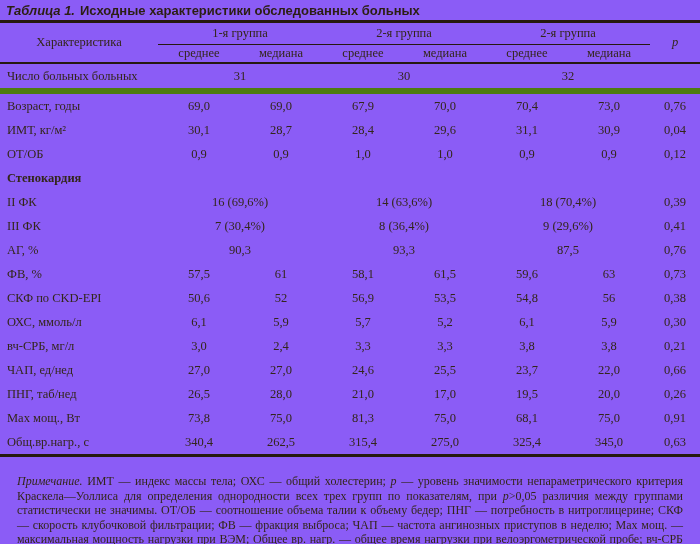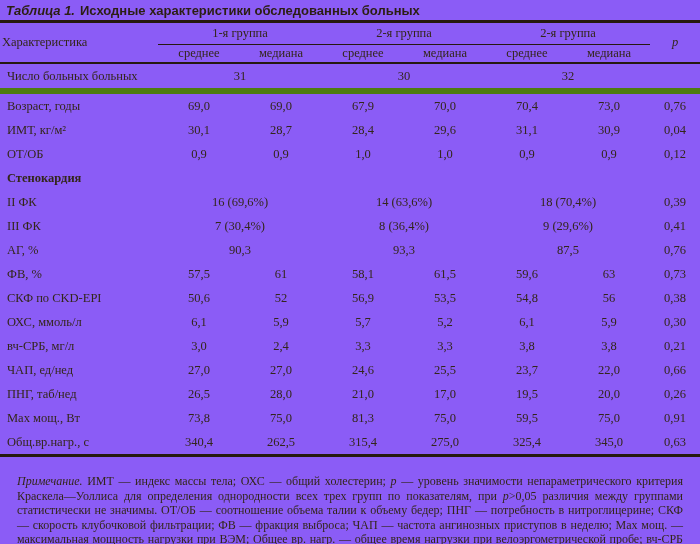--- a/index.html
+++ b/index.html
@@ -39,21 +39,21 @@
   table.char-table th,
   table.char-table td {
     font-size: 12.5px;
     font-weight: normal;
     color: #33261a;
     padding: 0 2px;
     overflow: hidden;
     white-space: nowrap;
   }
   th.charac {
-    text-align: left;
+    text-align: center;
     padding-left: 7px;
     vertical-align: middle;
     border-bottom: 2px solid #26190f;
   }
   th.group {
     text-align: center;
     height: 21px;
     vertical-align: middle;
     border-bottom: 1px solid #26190f;
   }
@@ -255,21 +255,21 @@
           <td class="num">19,5</td>
           <td class="num">20,0</td>
           <td class="num p-col">0,26</td>
         </tr>
         <tr>
           <td class="label">Max мощ., Вт</td>
           <td class="num">73,8</td>
           <td class="num">75,0</td>
           <td class="num">81,3</td>
           <td class="num">75,0</td>
-          <td class="num">59,5</td>
+          <td class="num">68,1</td>
           <td class="num">75,0</td>
           <td class="num p-col">0,91</td>
         </tr>
         <tr>
           <td class="label">Общ.вр.нагр., с</td>
           <td class="num">340,4</td>
           <td class="num">262,5</td>
           <td class="num">315,4</td>
           <td class="num">275,0</td>
           <td class="num">325,4</td>

